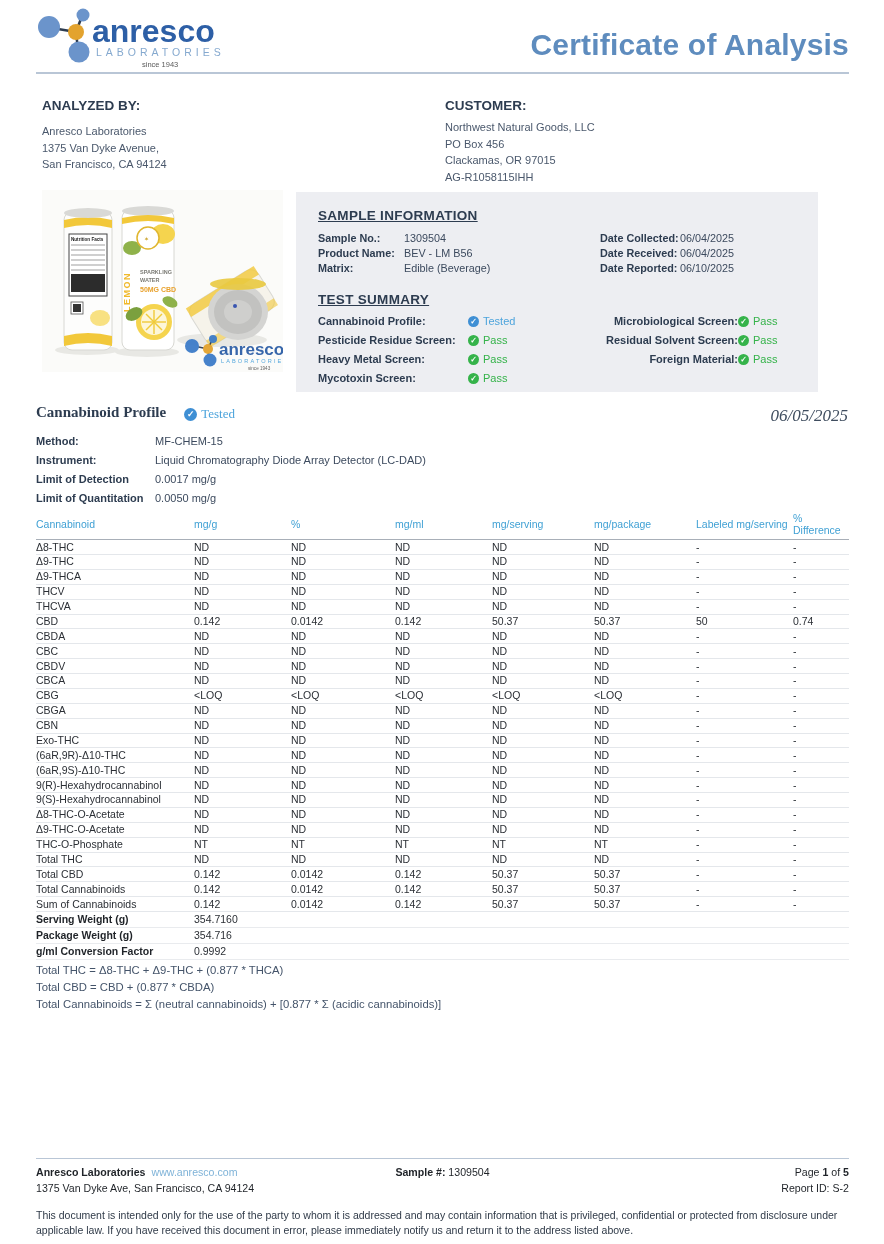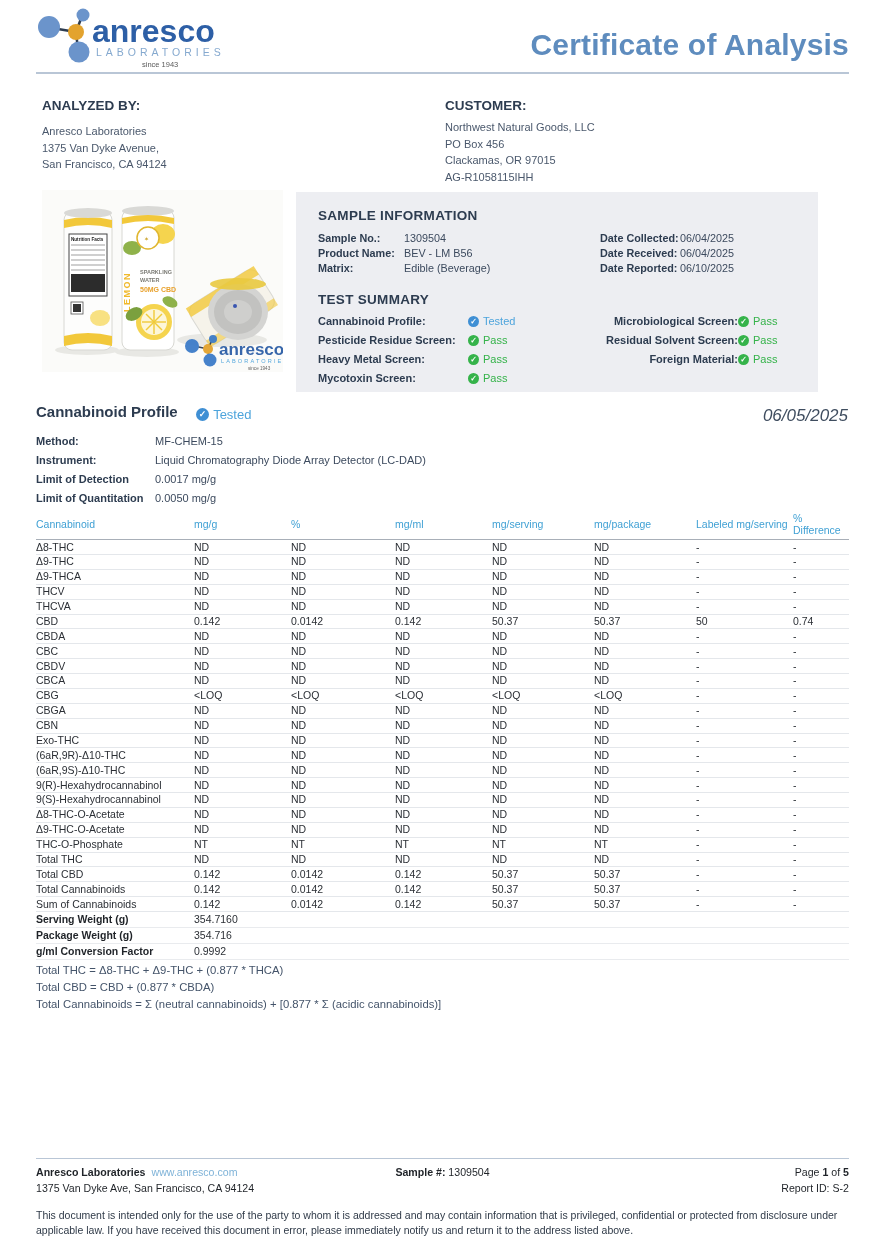--- a/index.html
+++ b/index.html
@@ -20,40 +20,40 @@
   .party-col.right { left:403px; width:380px; }
   .sec-heading { font-size:13.5px; font-weight:bold; color:#2d3c50; }
   .party-lines { margin-top:10px; font-size:11px; color:#4a586c; line-height:1.5; }
   .party-col.right .party-lines { margin-top:6px; }
 
   
   .photo { position:absolute; left:42px; top:190px; width:241px; height:182px; background:#fbfbfa; }
 
   
   .infobox { position:absolute; left:296px; top:192px; width:522px; height:200px; background:#edeef2; padding:16px 20px 0 22px; }
-  .infobox .sec-heading { letter-spacing:0.3px; }
+  .infobox .sec-heading { letter-spacing:0.3px;text-decoration:underline; }
   .kv-area { position:relative; margin-top:8px; font-size:10.8px; color:#3c4a5e; }
   .kv-row { display:flex; line-height:1.38; }
   .kv-label { font-weight:bold; color:#2d3c50; width:86px; flex:none; }
   .dates-col { position:absolute; left:270px; top:0; }
   .dates-col .kv-label { width:92px;padding-left:12px; }
   .ts-heading { margin-top:16px; }
   .status-area { position:relative; margin-top:5px; font-size:11px; }
   .status-row { display:flex; align-items:center; height:19px; }
   .status-label { font-weight:bold; color:#2d3c50; width:150px; flex:none; }
   .statuses-right { position:absolute; left:270px; top:0;text-align:right; }
   .statuses-right .status-label { width:150px; }
   .badge { display:inline-flex; align-items:center; justify-content:center; width:11px; height:11px; border-radius:50%; color:#fff; font-size:8px; font-weight:bold; margin-right:4px; flex:none; }
   .badge.blue { background:#3f8fd4; }
   .badge.green { background:#35b34a; }
   .status-text.blue { color:#4da4dc; }
   .status-text.green { color:#35b34a; }
 
   
-  .profile-header { position:absolute; left:36px; right:36px; top:403px; height:22px; }
+  .profile-header { position:absolute; left:36px; right:36px; top:403px; height:22px;font-family:Liberation Serif, serif; }
   .profile-title { font-size:15px; font-weight:bold; color:#2d3c50; display:inline-block; }
   .profile-tested { display:inline-flex; align-items:center; margin-left:14px; font-size:13px; }
   .profile-tested .badge { width:13px; height:13px; font-size:9px; }
   .profile-date { position:absolute; right:0; top:3px; font-size:17px; font-style:italic; color:#3f4d5f; }
   .method { position:absolute; left:36px; top:432px; font-size:11px; color:#3c4a5e; }
   .method .kv-row { line-height:1.72; }
   .method .kv-label { width:119px; font-weight:bold; color:#2d3c50; }
 
   
   .results { position:absolute; left:36px; top:510px; width:813px; }

